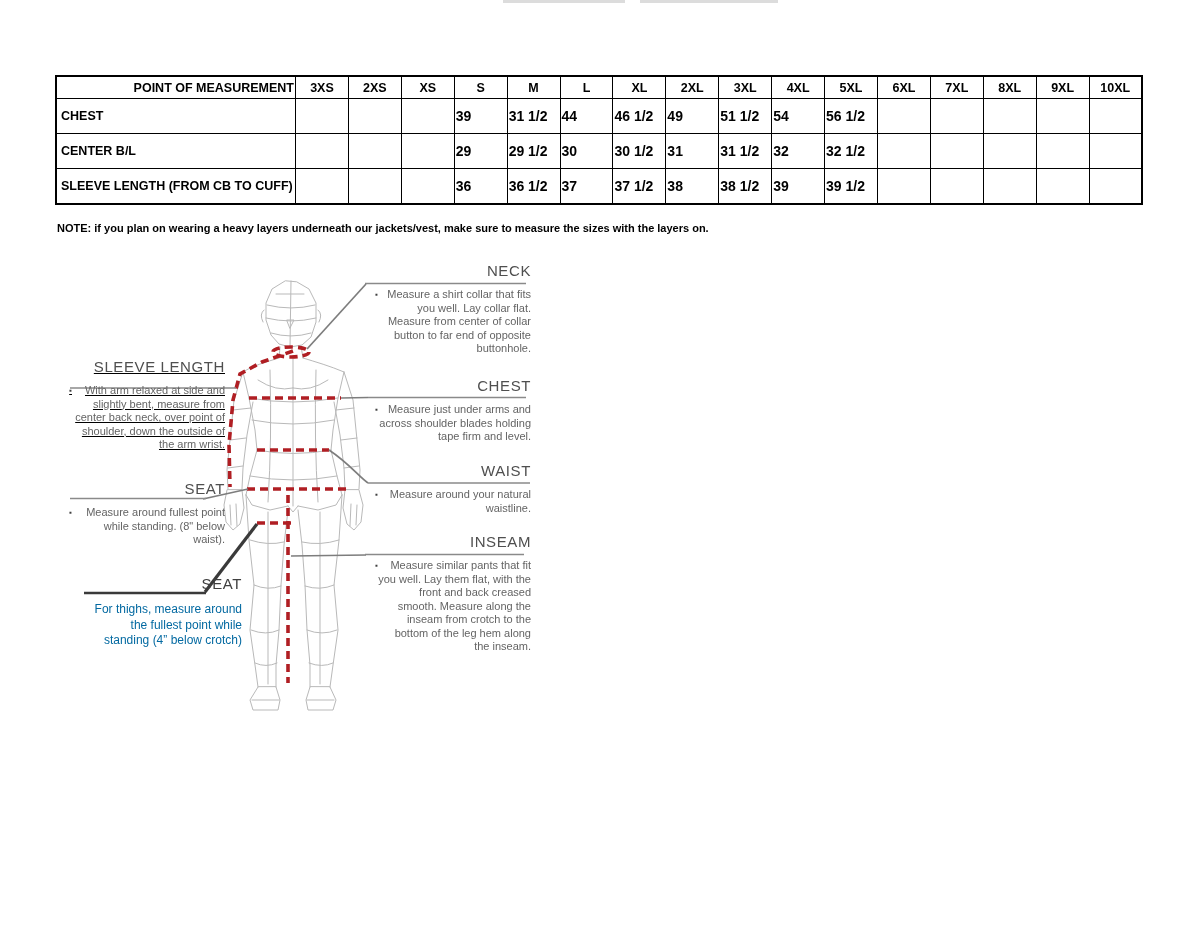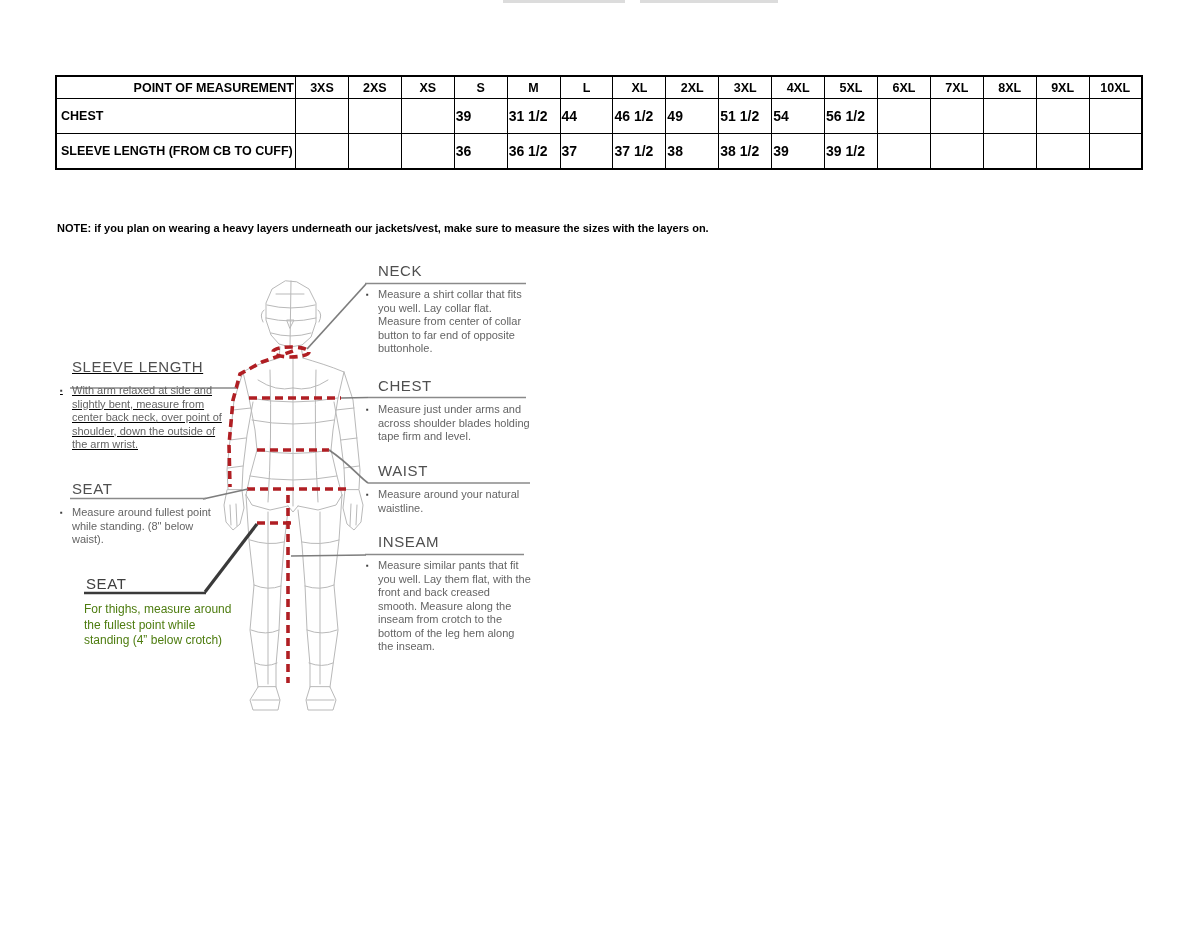--- a/index.html
+++ b/index.html
@@ -30,35 +30,35 @@
     font-size:11px;font-weight:bold;color:#000;
   }
   
   svg.figure{position:absolute;left:0;top:0;pointer-events:none;}
   .wire{stroke:var(--figure-wireframe,#b9b9b9);fill:none;stroke-width:1;stroke-linejoin:round;stroke-linecap:round;}
   .measure{stroke:var(--measurement-line,#b01e23);fill:none;stroke-width:3.6;stroke-dasharray:8 5;}
   .leader{stroke:var(--leader-line,#7d7d7d);fill:none;stroke-width:1.7;}
   .underline{stroke:#8a8a8a;stroke-width:1.5;fill:none;}
   .underline-dark{stroke:#3a3a3a;stroke-width:2.4;fill:none;}
   .leader-thick{stroke:#3a3a3a;stroke-width:3.2;fill:none;}
-  .m-label{position:absolute;width:165px;}
+  .m-label{position:absolute;width:165px;text-align:right;}
   .m-heading{
     font-size:15px;color:#4f4f4f;letter-spacing:0.6px;height:16px;
     margin-left:12px;white-space:nowrap;
   }
   .m-desc{display:flex;margin-top:10px;}
   .m-desc .bullet{
     flex:0 0 12px;font-size:8px;line-height:13.5px;color:#3f3f3f;
   }
   .m-desc .desc-text{
     flex:1;font-size:11px;line-height:13.5px;color:#646464;
   }
   .m-label.thigh .m-heading{margin-left:2px;color:#3f3f3f;}
   .m-label.thigh .m-desc{margin-top:11px;}
-  .m-label.thigh .desc-text{font-size:12px;line-height:15.5px;color:#4d7c0f;}
+  .m-label.thigh .desc-text{font-size:12px;line-height:15.5px;color:#0369a1;}
 </style>
 </head>
 <body>
 
 <div>
   <span class="remnant" style="left:503px;width:122px;"></span>
   <span class="remnant" style="left:640px;width:138px;"></span>
 </div>
 
 <div class="size-table-wrap">
@@ -98,20 +98,39 @@
           <td>51 1/2</td>
           <td>54</td>
           <td>56 1/2</td>
           <td></td>
           <td></td>
           <td></td>
           <td></td>
           <td></td>
         </tr>
         <tr>
+          <td class="rowlabel">CENTER B/L</td>
+          <td></td>
+          <td></td>
+          <td></td>
+          <td>29</td>
+          <td>29 1/2</td>
+          <td>30</td>
+          <td>30 1/2</td>
+          <td>31</td>
+          <td>31 1/2</td>
+          <td>32</td>
+          <td>32 1/2</td>
+          <td></td>
+          <td></td>
+          <td></td>
+          <td></td>
+          <td></td>
+        </tr>
+        <tr>
           <td class="rowlabel">SLEEVE LENGTH (FROM CB TO CUFF)</td>
           <td></td>
           <td></td>
           <td></td>
           <td>36</td>
           <td>36 1/2</td>
           <td>37</td>
           <td>37 1/2</td>
           <td>38</td>
           <td>38 1/2</td>

